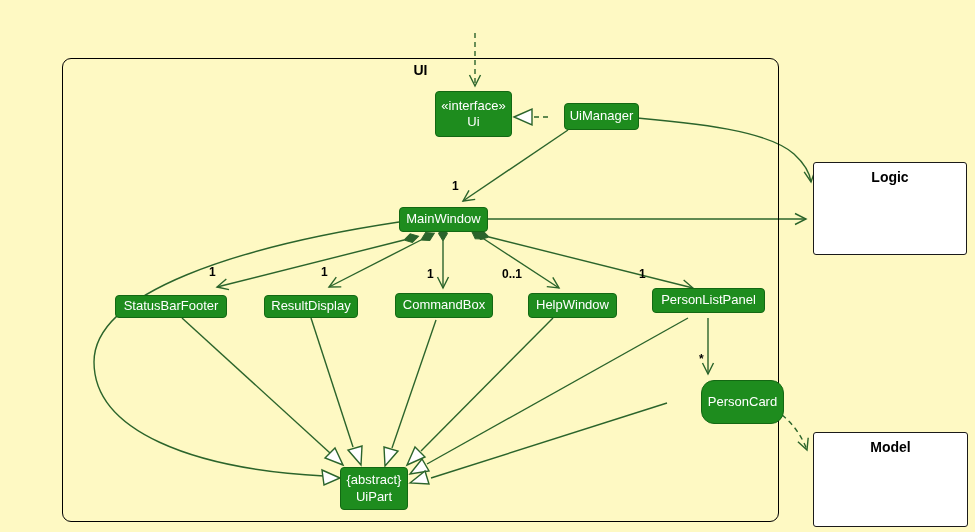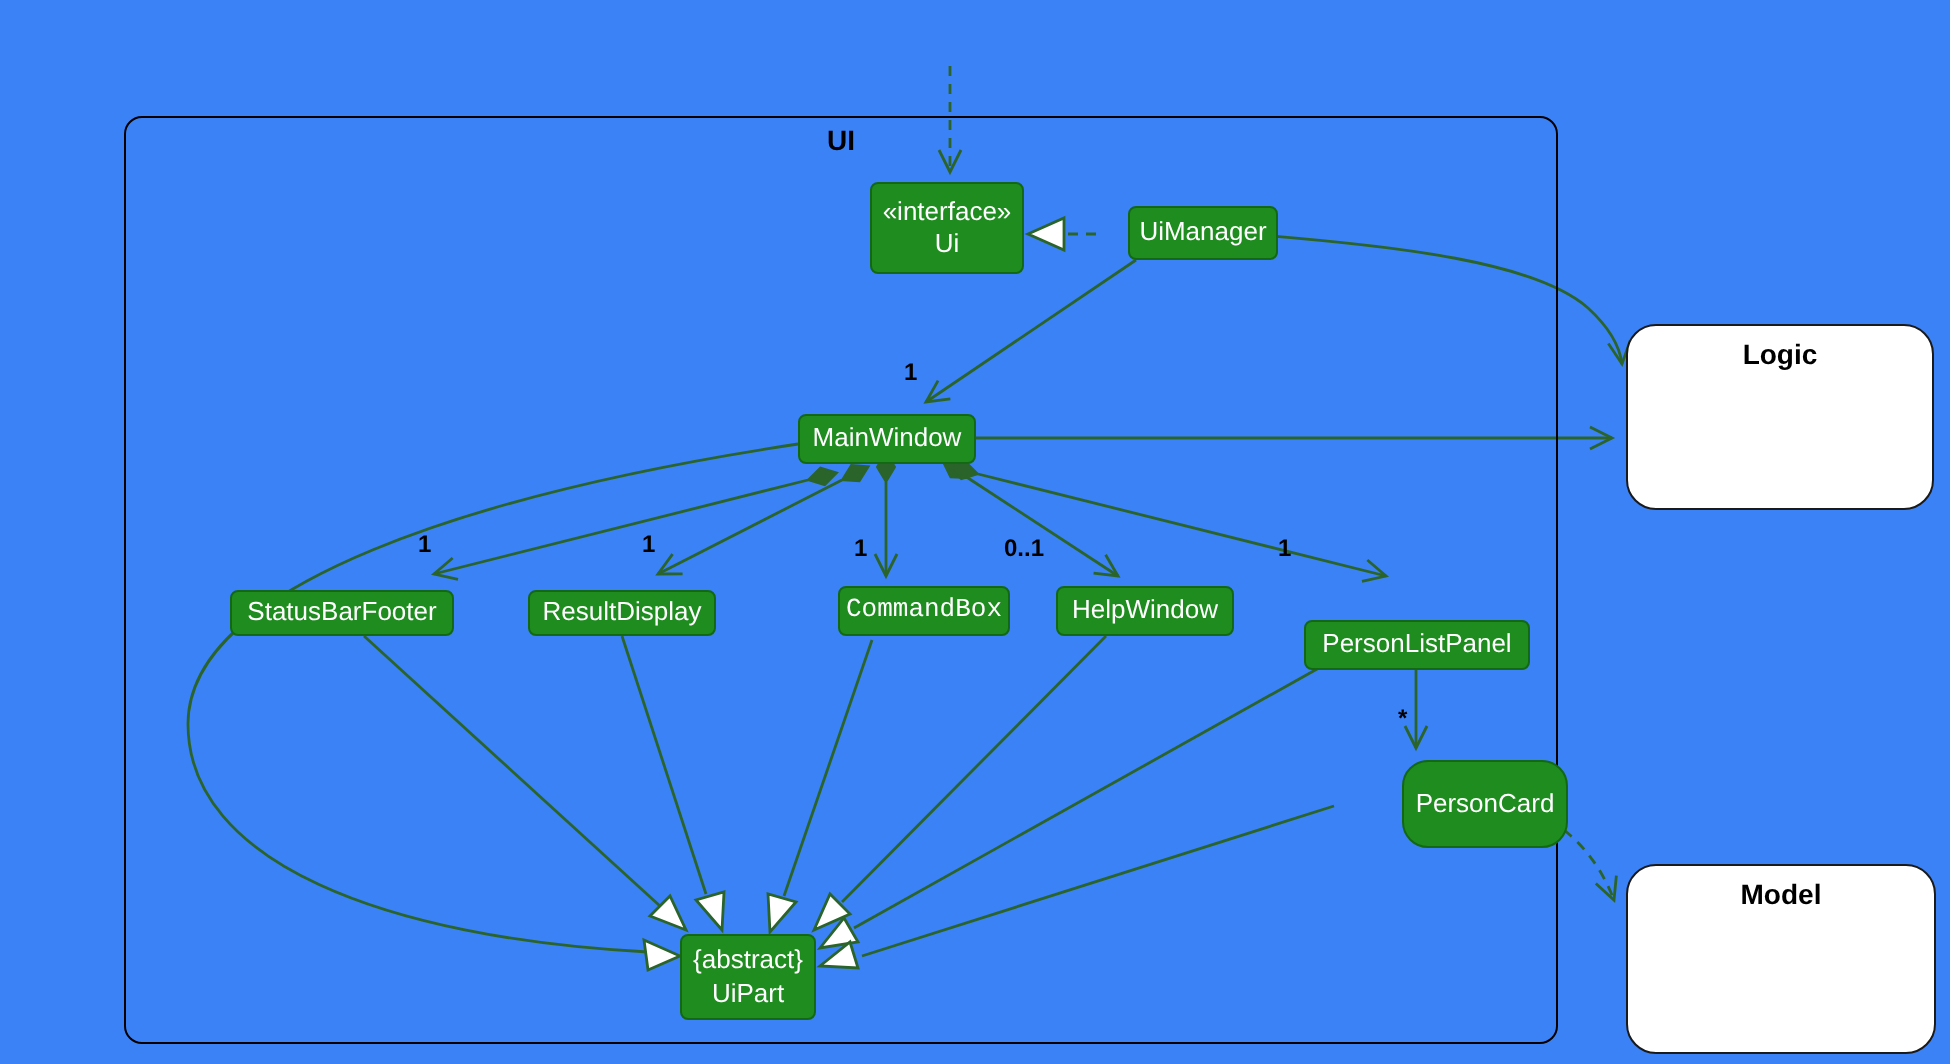--- a/index.html
+++ b/index.html
@@ -1,43 +1,43 @@
 <!DOCTYPE html>
 <html><head>
 <meta charset="utf-8">
 <style>
   html,body{margin:0;padding:0;background:#ffffff;}
   body{font-family:"Liberation Sans","DejaVu Sans",sans-serif;}
-  #canvas{position:relative;width:975px;height:532px;background:#3b82f6;overflow:hidden;}
+  #canvas{position:relative;width:975px;height:532px;background:#fef9c3;overflow:hidden;}
   #edges{position:absolute;left:0;top:0;width:975px;height:532px;pointer-events:none;}
 
   .frame{position:absolute;left:62px;top:58px;width:717px;height:464px;
          border:1.6px solid #000;border-radius:9px;box-sizing:border-box;}
   .frame-title{position:absolute;left:0;top:3px;width:100%;text-align:center;
                font-weight:bold;font-size:14px;color:#000;}
 
-  .container-box{position:absolute;border:1.4px solid #1a1a1a;border-radius:15px;
+  .container-box{position:absolute;border:1.4px solid #1a1a1a;border-radius:3px;
                  background:#ffffff;box-sizing:border-box;}
   .container-title{position:absolute;left:0;top:6px;width:100%;text-align:center;
                    font-weight:bold;font-size:14px;color:#000;}
   #logic-box{left:813px;top:162px;width:154px;height:93px;}
   #model-box{left:813px;top:432px;width:155px;height:95px;}
 
   .node{position:absolute;background:#1E8C1E;border:1px solid #136813;border-radius:4px;
         color:#ffffff;font-size:13px;display:flex;flex-direction:column;
         align-items:center;justify-content:center;line-height:1.25;box-sizing:border-box;
         text-align:center;}
   #node-interface-ui{left:435px;top:91px;width:77px;height:46px;}
   #node-uimanager{left:548px;top:103px;width:75px;height:27px;margin-left:16px;}
   #node-mainwindow{left:399px;top:207px;width:89px;height:25px;text-align:center;}
   #node-statusbarfooter{left:115px;top:295px;width:112px;height:23px;}
   #node-resultdisplay{left:264px;top:295px;width:94px;height:23px;}
-  #node-commandbox{left:419px;top:293px;width:86px;height:25px;font-family:Liberation Mono, monospace;}
+  #node-commandbox{left:395px;top:293px;width:98px;height:25px;}
   #node-helpwindow{left:528px;top:293px;width:89px;height:25px;}
-  #node-personlistpanel{left:652px;top:310px;width:113px;height:25px;}
+  #node-personlistpanel{left:652px;top:288px;width:113px;height:25px;}
   #node-personcard{left:701px;top:380px;width:83px;height:44px;border-radius:13px;}
   #node-uipart{left:340px;top:467px;width:68px;height:43px;}
 
   .mult{position:absolute;font-size:12px;font-weight:bold;color:#000;}
   #mult-mainwindow{left:452px;top:179px;}
   #mult-statusbarfooter{left:209px;top:265px;}
   #mult-resultdisplay{left:321px;top:265px;}
   #mult-commandbox{left:427px;top:267px;}
   #mult-helpwindow{left:502px;top:267px;}
   #mult-personlistpanel{left:639px;top:267px;}

